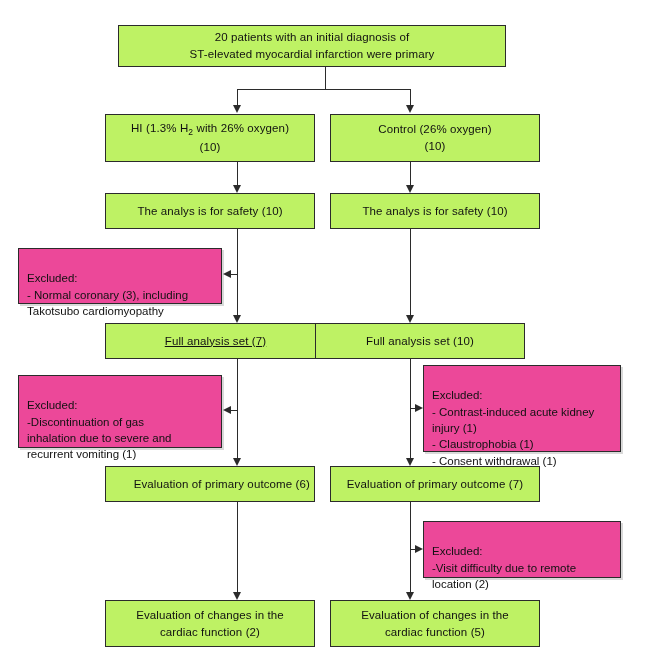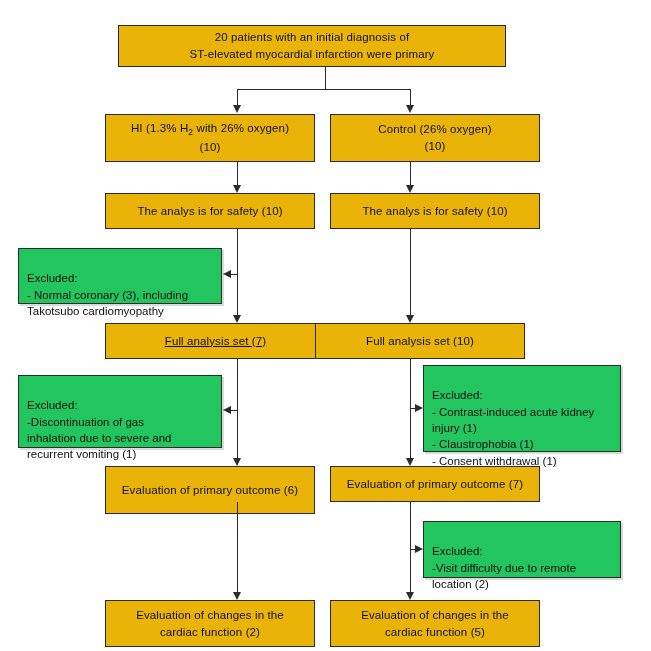--- a/index.html
+++ b/index.html
@@ -13,36 +13,36 @@
     height: 651px;
     background: #ffffff;
     font-family: "Liberation Sans", sans-serif;
     color: #000000;
     overflow: hidden;
   }
   .box {
     position: absolute;
     box-sizing: border-box;
     border: 1.4px solid #2b2b2b;
-    background: #eab308;
+    background: #bef264;
     display: flex;
     align-items: center;
     justify-content: center;
     text-align: center;
     font-size: 11.5px;
     line-height: 1.45;
     color: #111111;
     padding: 2px 4px;
     letter-spacing: 0.01em;
   }
   .excl {
     position: absolute;
     box-sizing: border-box;
     border: 1.4px solid #2b2b2b;
-    background: #22c55e;
+    background: #ec4899;
     text-align: left;
     font-size: 11.5px;
     line-height: 1.42;
     color: #111111;
     padding: 5px 7px 5px 8px;
     box-shadow: 2px 2px 0 0 #d9d9d9;
     white-space: pre-line;
   }
   .vline {
     position: absolute;
@@ -169,21 +169,21 @@
   <div class="vline" style="left:237px; top:359px; height:101px;"></div>
   <div class="hline" style="left:231px; top:410px; width:7px;"></div>
   <div class="arrow-left" style="left:223px; top:406px;"></div>
   <div class="arrow-down" style="left:233px; top:458px;"></div>
 
   <div class="vline" style="left:410px; top:359px; height:101px;"></div>
   <div class="hline" style="left:411px; top:408px; width:6px;"></div>
   <div class="arrow-right" style="left:415px; top:404px;"></div>
   <div class="arrow-down" style="left:406px; top:458px;"></div>
 
-  <div class="box" style="left:105px; top:466px; width:210px; height:48px;">
+  <div class="box" style="left:105px; top:466px; width:210px; height:36px;justify-content:flex-end;">
     <span>Evaluation of primary outcome (6)</span>
   </div>
   <div class="box" style="left:330px; top:466px; width:210px; height:36px;">
     <span>Evaluation of primary outcome (7)</span>
   </div>
 
   <div class="excl" style="left:423px; top:521px; width:198px; height:57px;">
     <span>Excluded:
 -Visit difficulty due to remote
   location (2)</span>

